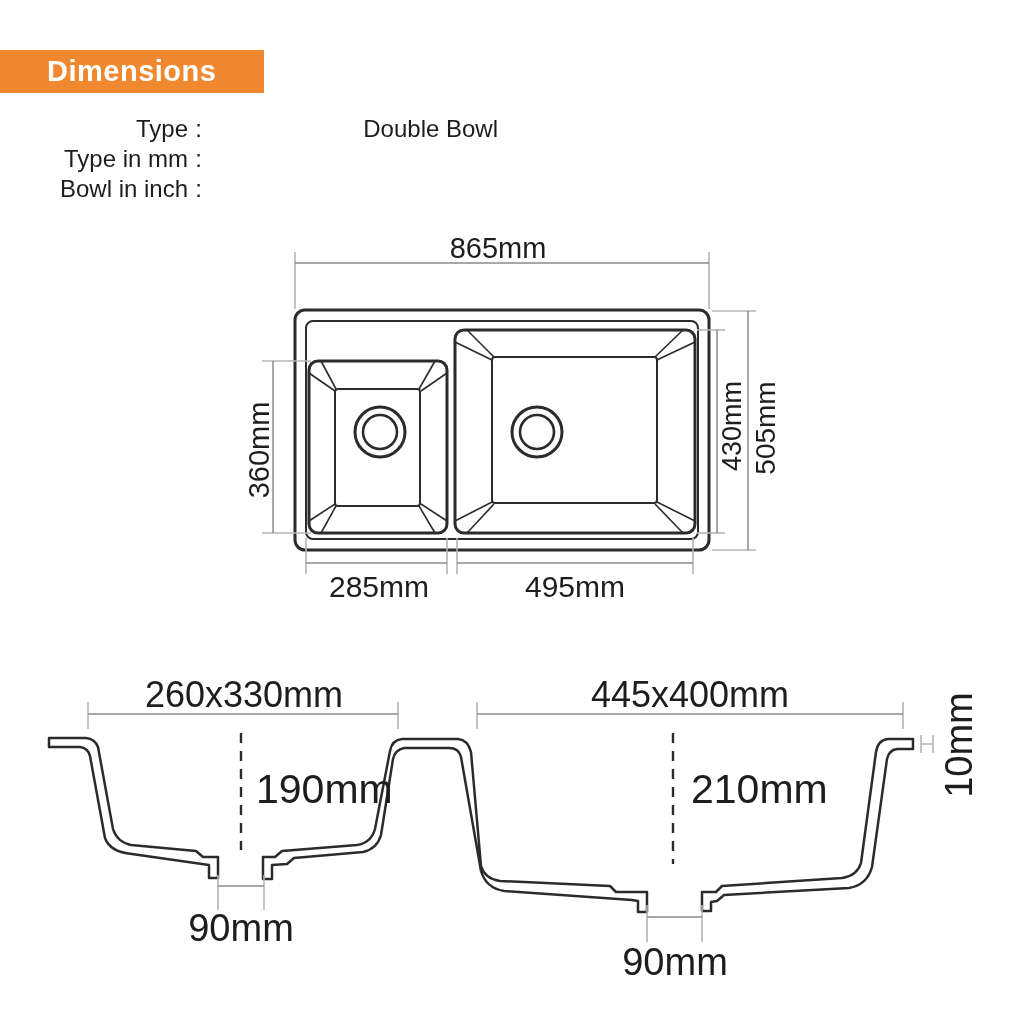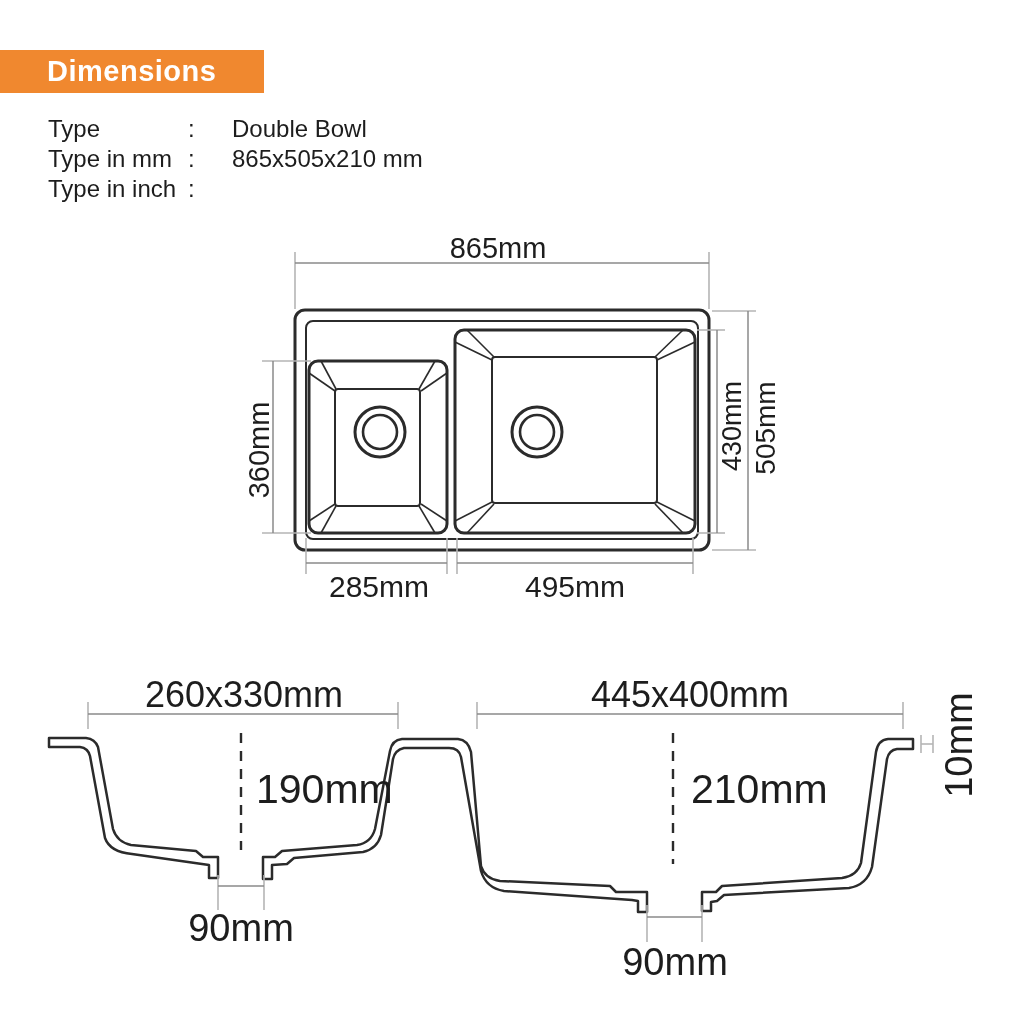--- a/index.html
+++ b/index.html
@@ -13,21 +13,21 @@
     position:absolute; left:0; top:50px; width:264px; height:43px;
     background:#F0882F;
     display:flex; align-items:center;
   }
   .banner-title {
     color:#ffffff; font-weight:bold; font-size:29px; padding-left:47px;
     letter-spacing:0.5px;
   }
   .specs {
     position:absolute; left:48px; top:114px; width:450px;
-    color:#1d1d1d; font-size:24px;
+    color:#1d1d1d; font-size:24px;text-align:right;
   }
   .spec-row { display:flex; height:30px; line-height:30px; }
   .spec-label { width:140px; }
   .spec-sep   { width:14px; }
   .spec-value { flex:1;margin-left:30px; }
   svg.drawing { position:absolute; }
   #topview  { left:230px; top:228px; width:560px; height:404px; }
   #crosssec { left:20px;  top:650px; width:1000px; height:360px; }
   svg text {
     font-family:"Liberation Sans", sans-serif;
@@ -50,24 +50,23 @@
 
   <div class="specs">
     <div class="spec-row">
       <span class="spec-label">Type</span>
       <span class="spec-sep">:</span>
       <span class="spec-value">Double Bowl</span>
     </div>
     <div class="spec-row">
       <span class="spec-label">Type in mm</span>
       <span class="spec-sep">:</span>
-      <span class="spec-value">865x505x210 mm</span>
     </div>
     <div class="spec-row">
-      <span class="spec-label">Type in inch</span>
+      <span class="spec-label">Bowl in inch</span>
       <span class="spec-sep">:</span>
     </div>
   </div>
 
   <svg id="topview" class="drawing" viewBox="230 228 560 404">
 
     <g>
       <line class="ext" x1="295" y1="252" x2="295" y2="309"></line>
       <line class="ext" x1="709" y1="252" x2="709" y2="309"></line>
       <line class="dim" x1="295" y1="263" x2="709" y2="263"></line>

